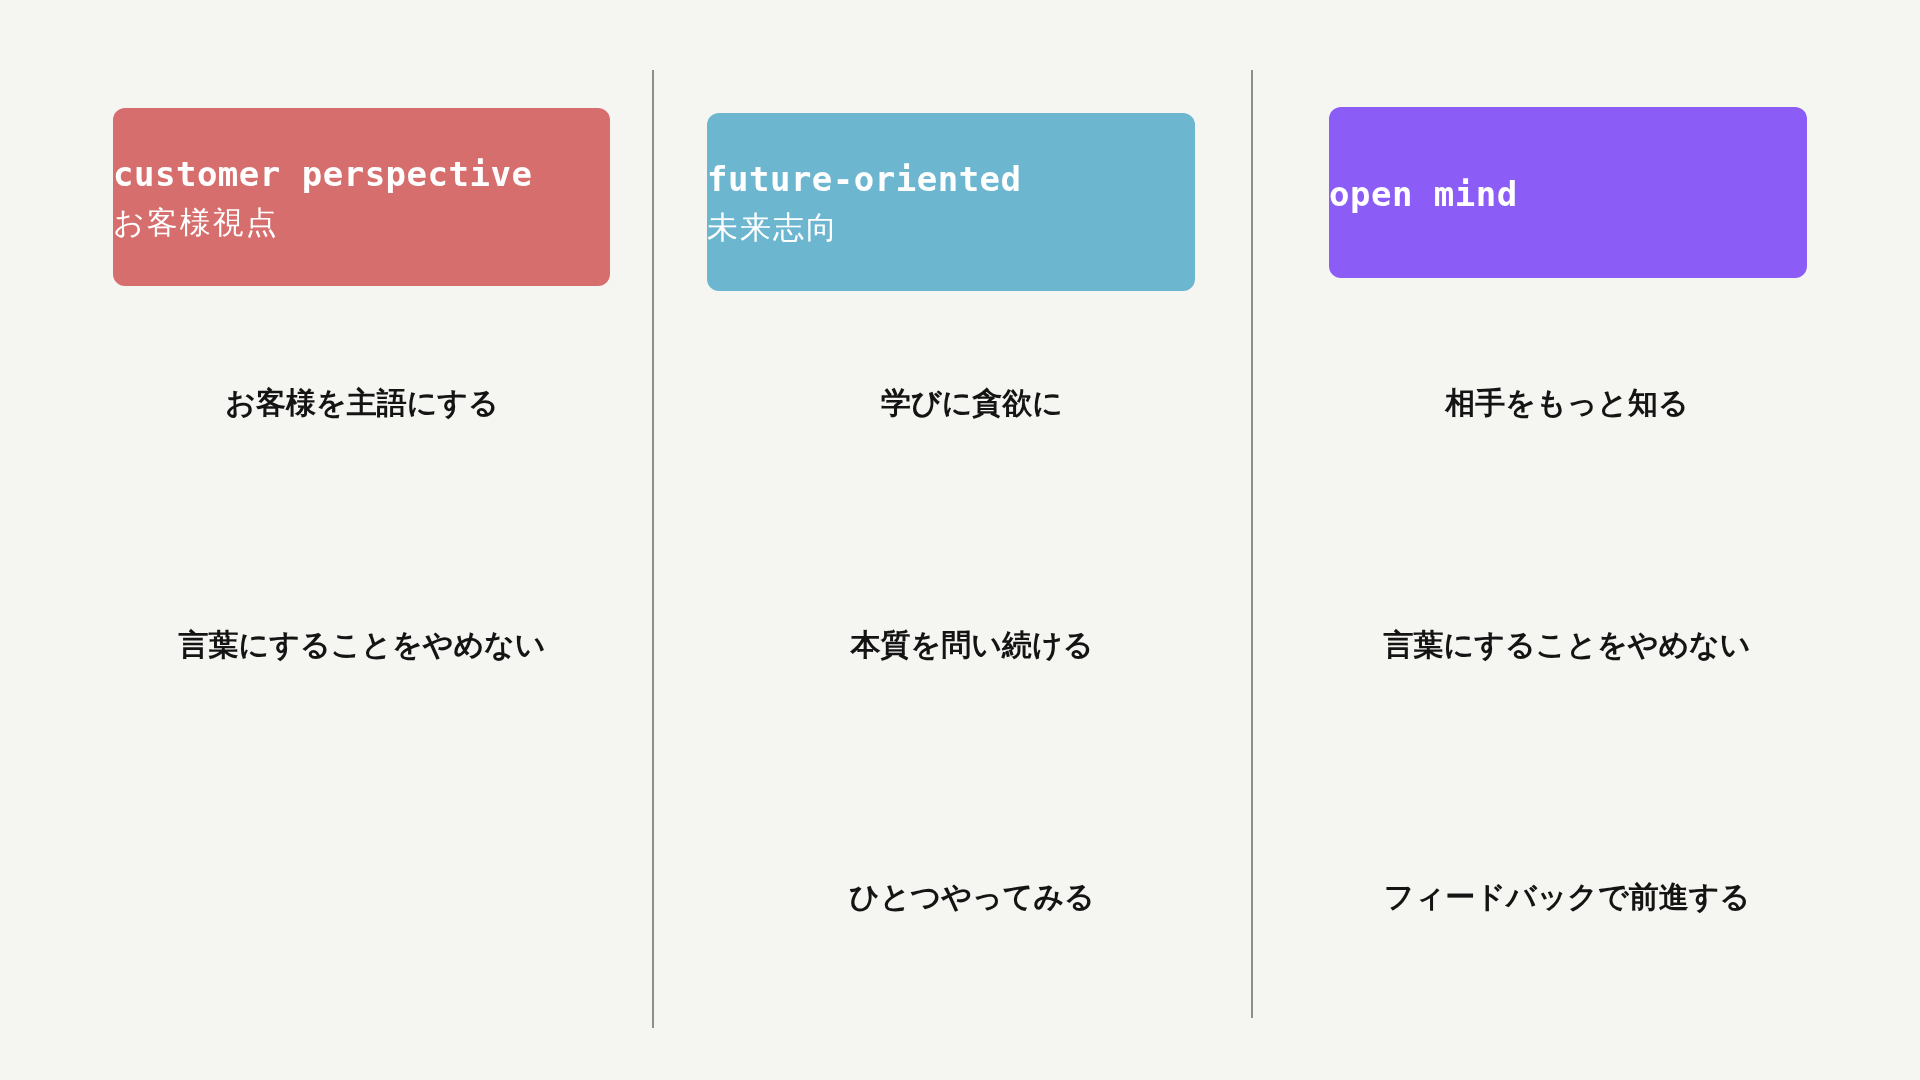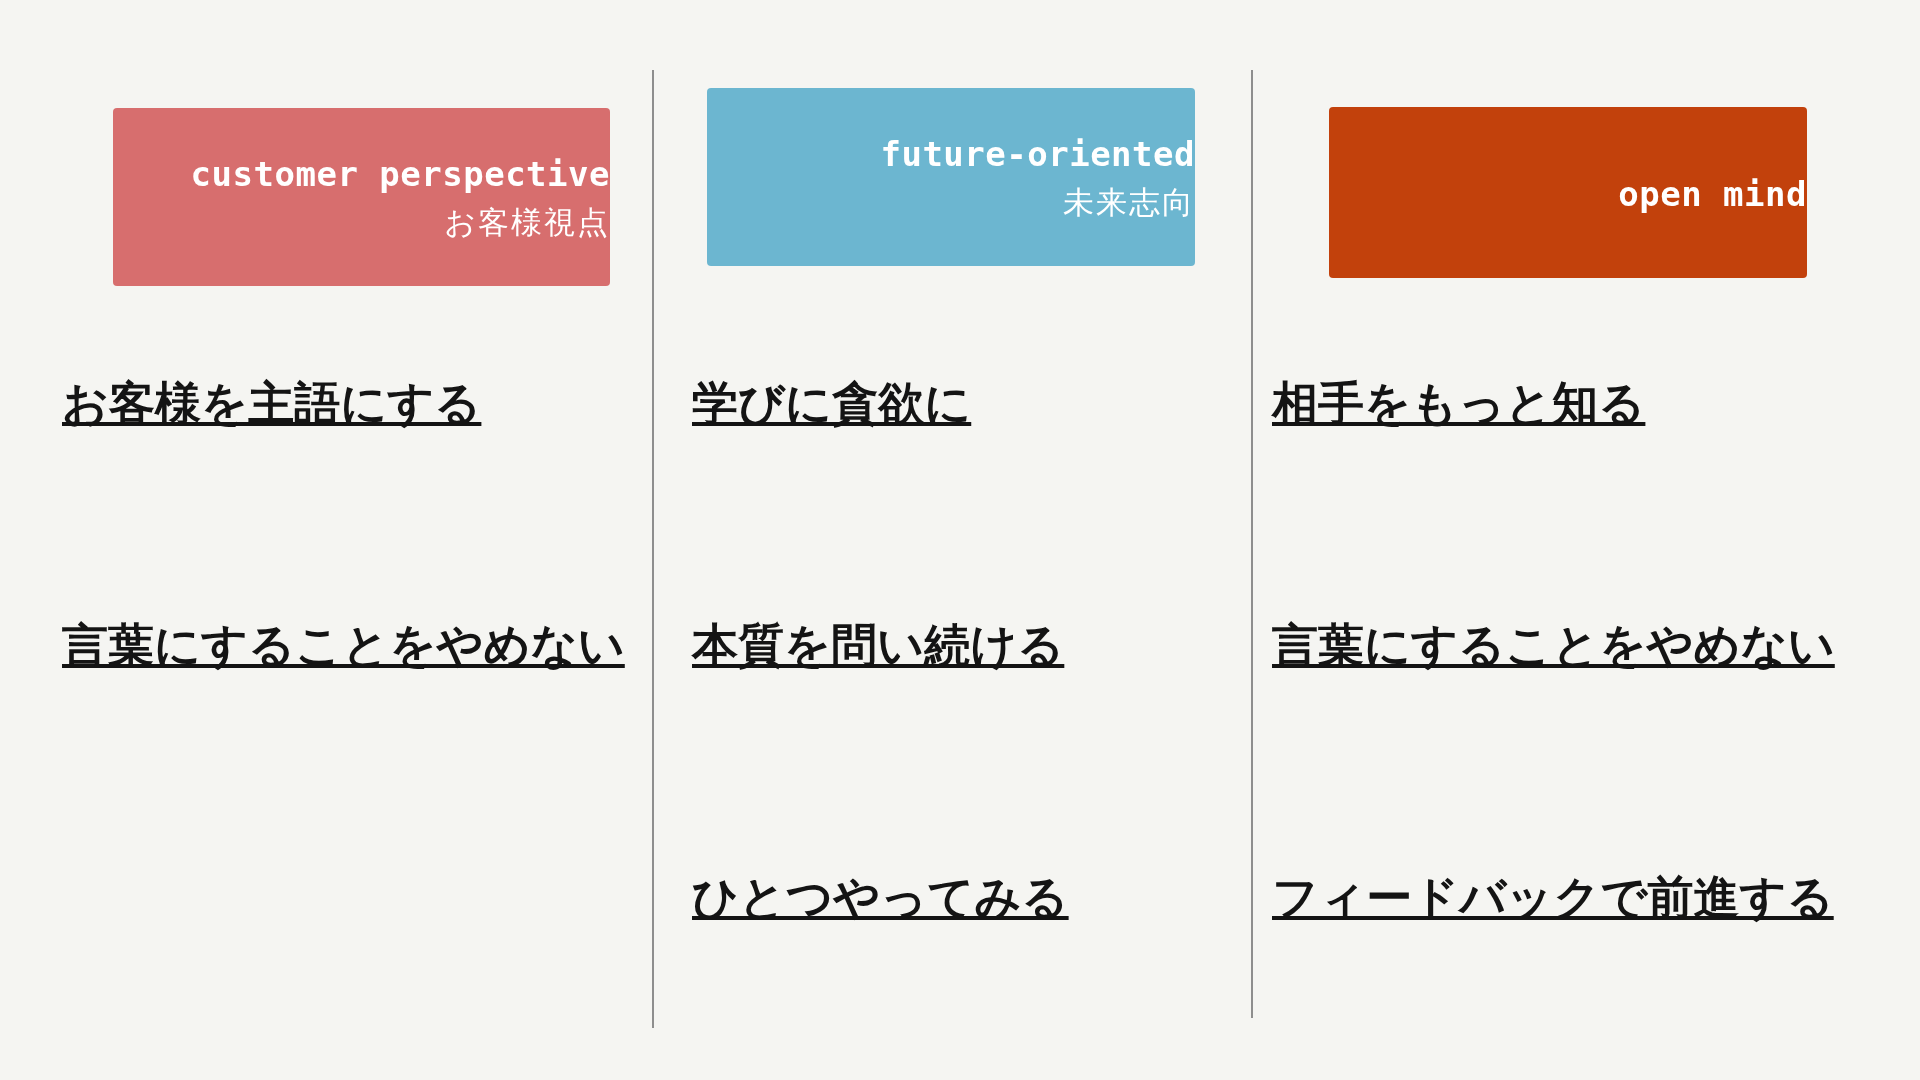--- a/index.html
+++ b/index.html
@@ -19,32 +19,32 @@
     position: absolute;
     top: 70px;
     width: 2px;
     background: #8e8e8e;
   }
   .divider-1 { left: 652px; height: 958px; }
   .divider-2 { left: 1251px; height: 948px; }
 
   .header-box {
     position: absolute;
-    border-radius: 4px;
+    border-radius: 12px;
     color: #ffffff;
     display: flex;
     flex-direction: column;
-    align-items: flex-end;
+    align-items: flex-start;
     justify-content: center;
     text-align: center;
     padding-top: 4px;
     box-sizing: border-box;
   }
   .col-0 .header-box { left: 113px; top: 108px; width: 497px; height: 178px; }
-  .col-1 .header-box { left: 707px; top: 88px; width: 488px; height: 178px; }
+  .col-1 .header-box { left: 707px; top: 113px; width: 488px; height: 178px; }
   .col-2 .header-box { left: 1329px; top: 107px; width: 478px; height: 171px; }
 
   .header-title {
     font-family: "DejaVu Sans Mono", monospace;
     font-weight: bold;
     font-size: 34px;
     letter-spacing: 0.5px;
     line-height: 1.2;
     white-space: nowrap;
   }
@@ -52,26 +52,26 @@
     font-weight: normal;
     font-size: 31px;
     letter-spacing: 2px;
     margin-top: 7px;
     white-space: nowrap;
   }
 
   .item {
     position: absolute;
     font-weight: bold;
-    font-size: 46px;
+    font-size: 30px;
     color: #141414;
+    text-align: center;
     white-space: nowrap;
     line-height: 60px;
     height: 60px;
-    text-decoration: underline;
   }
   .col-0 .item { left: 62px;   width: 600px; }
   .col-1 .item { left: 692px;  width: 560px; }
   .col-2 .item { left: 1272px; width: 590px; }
   .row-0 { top: 373px; }
   .row-1 { top: 615px; }
   .row-2 { top: 867px; }
 </style>
 </head>
 <body>
@@ -94,21 +94,21 @@
     <div class="header-box" style="background: rgb(108, 182, 208);">
       <div class="header-title">future-oriented</div>
       <div class="header-subtitle">未来志向</div>
     </div>
     <div class="item row-0">学びに貪欲に</div>
     <div class="item row-1">本質を問い続ける</div>
     <div class="item row-2">ひとつやってみる</div>
   </section>
 
   <section class="col-2">
-    <div class="header-box" style="background: #c2410c;">
+    <div class="header-box" style="background: #8b5cf6;">
       <div class="header-title">open mind</div>
     </div>
     <div class="item row-0">相手をもっと知る</div>
     <div class="item row-1">言葉にすることをやめない</div>
     <div class="item row-2">フィードバックで前進する</div>
   </section>
 
 </div>
 
 </body></html>

